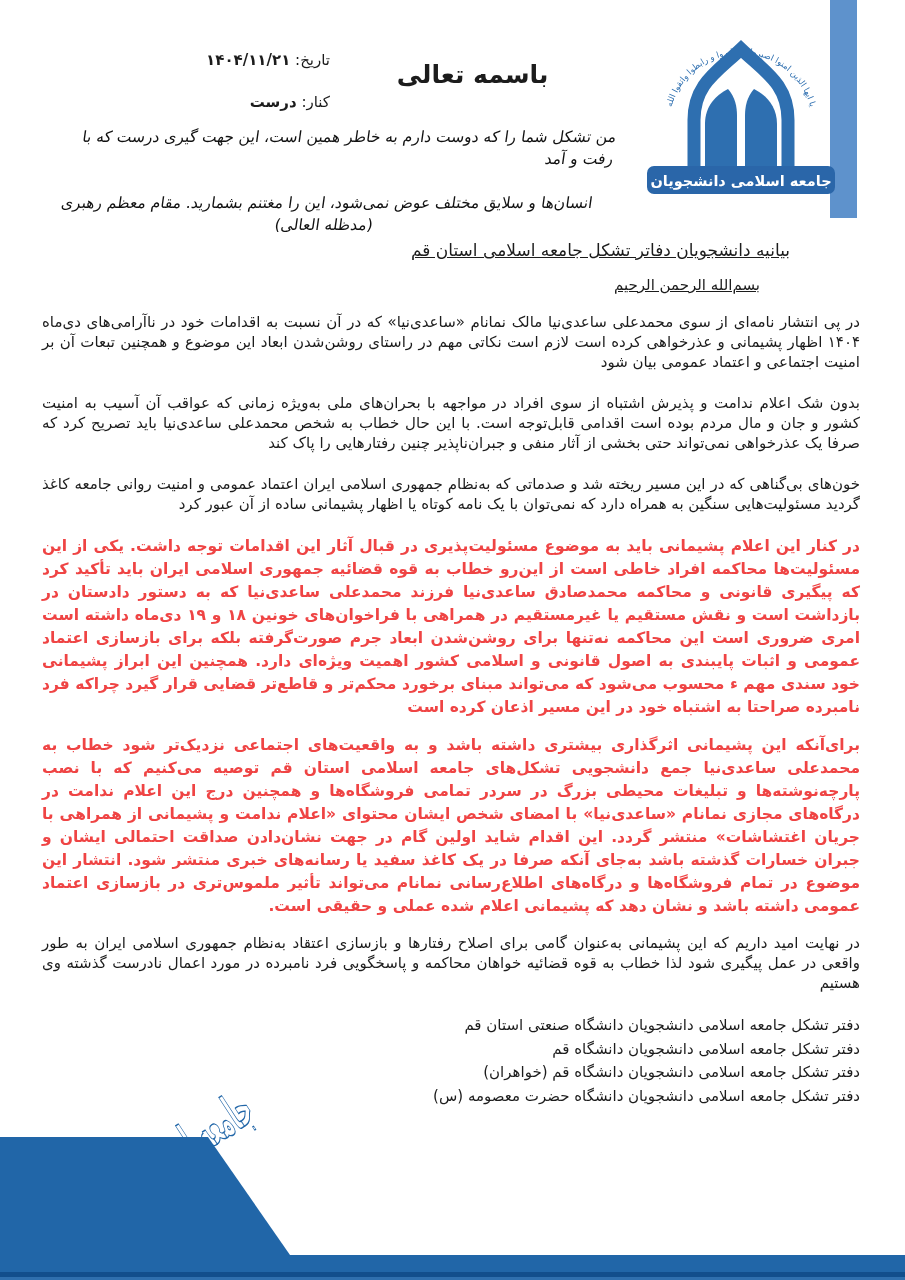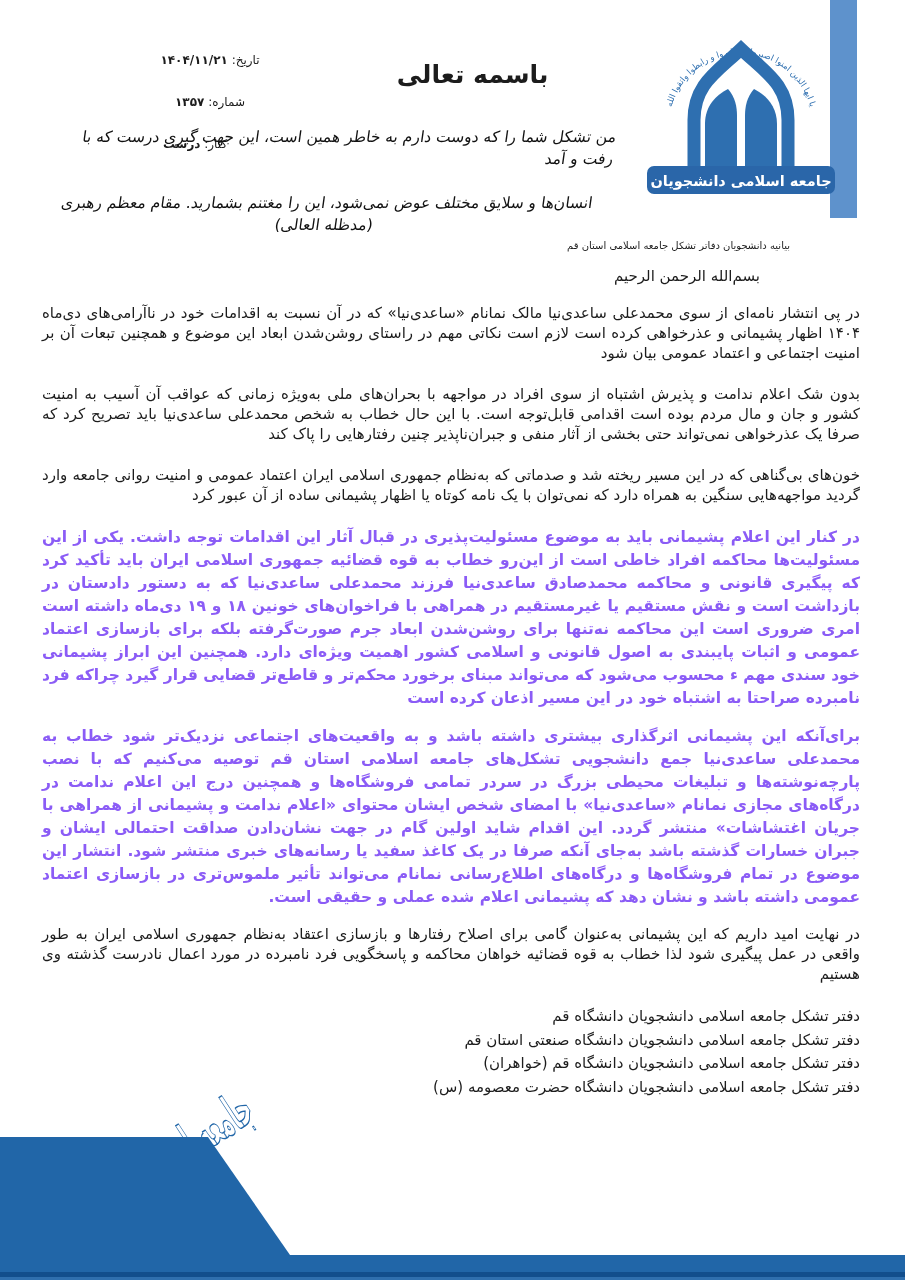--- a/index.html
+++ b/index.html
@@ -11,68 +11,64 @@
     color:#1c1c1c;
     overflow:hidden;
     direction:rtl;
   }
   
   .right-bar {
     position:absolute; left:auto; right:48px; top:0;
     width:27px; height:218px; background:#5e92cc;
   }
   .meta { position:absolute; right:575px; top:50px; width:270px; text-align:left; direction:rtl; }
-  .meta-row { font-size:12px; line-height:20px; margin-bottom:22px; text-align:center; padding-left:30px; white-space:nowrap; }
+  .meta-row { font-size:15px; line-height:20px; margin-bottom:22px; text-align:right; padding-left:30px; white-space:nowrap; }
   .meta-row .val { font-weight:bold; }
   .meta-row.attach { padding-left:0; margin-bottom:0; }
   .besmeh {
     position:absolute; left:340px; top:60px; width:265px;
     text-align:center; font-weight:bold; font-size:25px; letter-spacing:1px;
   }
   .quote {
     position:absolute; left:50px; top:126px; width:560px;
     font-size:15.5px; color:#111;
     transform:skewX(-8deg);
   }
   .quote .q1 { text-align:right; padding-right:0; line-height:22px; }
   .quote .q2 { text-align:center; margin-top:22px; line-height:22px; }
   .logo-wrap { position:absolute; left:645px; top:18px; width:192px; height:182px; }
   
   .letter {
     position:absolute; top:240px; right:45px; left:42px;
     direction:rtl;
   }
-  .letter-title { font-size:10px; margin:0 70px 8px 0; }
-  .basmala { font-size:15px; margin:16px 100px 18px 0; }
+  .letter-title { font-size:17px; margin:0 70px 8px 0;text-decoration:underline; }
+  .basmala { font-size:15px; margin:16px 100px 18px 0;text-decoration:underline; }
   .para {
     font-size:15px; line-height:20px; text-align:justify;
     margin-bottom:21px;
   }
   .para.bold {
     font-weight:bold; font-size:15.5px; line-height:23px;
-    margin-bottom:15px; color:#8b5cf6;
+    margin-bottom:15px; color:#ef4444;
   }
   .signatures { margin-top:12px; }
   .sig-line { font-size:15px; line-height:23.5px; text-align:right; }
   
   .footer-art { position:absolute; left:0; bottom:0; width:905px; height:195px; }
 </style>
 </head>
 <body>
 
 <div class="right-bar"></div>
 
 <div class="meta">
   <div class="meta-row">
     <span>تاریخ:</span>
     <span class="val">۱۴۰۴/۱۱/۲۱</span>
-  </div>
-  <div class="meta-row">
-    <span>شماره:</span>
-    <span class="val">۱۳۵۷</span>
   </div>
   <div class="meta-row attach">
     <span>کنار:</span>
     <span class="val">درست</span>
   </div>
 </div>
 
 <div class="besmeh">باسمه تعالی</div>
 
 <div class="quote">
@@ -98,28 +94,28 @@
     <text x="96" y="168" text-anchor="middle" font-size="14.5" font-weight="bold" fill="#ffffff">جامعه اسلامی دانشجویان</text>
   </svg>
 </div>
 
 <div class="letter">
   <div class="letter-title">بیانیه دانشجویان دفاتر تشکل جامعه اسلامی استان قم</div>
   <div class="basmala">بسم‌الله الرحمن الرحیم</div>
 
   <div class="para">در پی انتشار نامه‌ای از سوی محمدعلی ساعدی‌نیا مالک نمانام «ساعدی‌نیا» که در آن نسبت به اقدامات خود در ناآرامی‌های دی‌ماه ۱۴۰۴ اظهار پشیمانی و عذرخواهی کرده است لازم است نکاتی مهم در راستای روشن‌شدن ابعاد این موضوع و همچنین تبعات آن بر امنیت اجتماعی و اعتماد عمومی بیان شود</div>
   <div class="para">بدون شک اعلام ندامت و پذیرش اشتباه از سوی افراد در مواجهه با بحران‌های ملی به‌ویژه زمانی که عواقب آن آسیب به امنیت کشور و جان و مال مردم بوده است اقدامی قابل‌توجه است. با این حال خطاب به شخص محمدعلی ساعدی‌نیا باید تصریح کرد که صرفا یک عذرخواهی نمی‌تواند حتی بخشی از آثار منفی و جبران‌ناپذیر چنین رفتارهایی را پاک کند</div>
-  <div class="para">خون‌های بی‌گناهی که در این مسیر ریخته شد و صدماتی که به‌نظام جمهوری اسلامی ایران اعتماد عمومی و امنیت روانی جامعه وارد گردید مواجهه‌هایی سنگین به همراه دارد که نمی‌توان با یک نامه کوتاه یا اظهار پشیمانی ساده از آن عبور کرد</div>
+  <div class="para">خون‌های بی‌گناهی که در این مسیر ریخته شد و صدماتی که به‌نظام جمهوری اسلامی ایران اعتماد عمومی و امنیت روانی جامعه کاغذ گردید مسئولیت‌هایی سنگین به همراه دارد که نمی‌توان با یک نامه کوتاه یا اظهار پشیمانی ساده از آن عبور کرد</div>
   <div class="para bold">در کنار این اعلام پشیمانی باید به موضوع مسئولیت‌پذیری در قبال آثار این اقدامات توجه داشت. یکی از این مسئولیت‌ها محاکمه افراد خاطی است از این‌رو خطاب به قوه قضائیه جمهوری اسلامی ایران باید تأکید کرد که پیگیری قانونی و محاکمه محمدصادق ساعدی‌نیا فرزند محمدعلی ساعدی‌نیا که به دستور دادستان در بازداشت است و نقش مستقیم یا غیرمستقیم در همراهی با فراخوان‌های خونین ۱۸ و ۱۹ دی‌ماه داشته است امری ضروری است این محاکمه نه‌تنها برای روشن‌شدن ابعاد جرم صورت‌گرفته بلکه برای بازسازی اعتماد عمومی و اثبات پایبندی به اصول قانونی و اسلامی کشور اهمیت ویژه‌ای دارد. همچنین این ابراز پشیمانی خود سندی مهم ء محسوب می‌شود که می‌تواند مبنای برخورد محکم‌تر و قاطع‌تر قضایی قرار گیرد چراکه فرد نامبرده صراحتا به اشتباه خود در این مسیر اذعان کرده است</div>
   <div class="para bold">برای‌آنکه این پشیمانی اثرگذاری بیشتری داشته باشد و به واقعیت‌های اجتماعی نزدیک‌تر شود خطاب به محمدعلی ساعدی‌نیا جمع دانشجویی تشکل‌های جامعه اسلامی استان قم توصیه می‌کنیم که با نصب پارچه‌نوشته‌ها و تبلیغات محیطی بزرگ در سردر تمامی فروشگاه‌ها و همچنین درج این اعلام ندامت در درگاه‌های مجازی نمانام «ساعدی‌نیا» با امضای شخص ایشان محتوای «اعلام ندامت و پشیمانی از همراهی با جریان اغتشاشات» منتشر گردد. این اقدام شاید اولین گام در جهت نشان‌دادن صداقت احتمالی ایشان و جبران خسارات گذشته باشد به‌جای آنکه صرفا در یک کاغذ سفید یا رسانه‌های خبری منتشر شود. انتشار این موضوع در تمام فروشگاه‌ها و درگاه‌های اطلاع‌رسانی نمانام می‌تواند تأثیر ملموس‌تری در بازسازی اعتماد عمومی داشته باشد و نشان دهد که پشیمانی اعلام شده عملی و حقیقی است.</div>
   <div class="para">در نهایت امید داریم که این پشیمانی به‌عنوان گامی برای اصلاح رفتارها و بازسازی اعتقاد به‌نظام جمهوری اسلامی ایران به طور واقعی در عمل پیگیری شود لذا خطاب به قوه قضائیه خواهان محاکمه و پاسخگویی فرد نامبرده در مورد اعمال نادرست گذشته وی هستیم</div>
 
   <div class="signatures">
+    <div class="sig-line">دفتر تشکل جامعه اسلامی دانشجویان دانشگاه صنعتی استان قم</div>
     <div class="sig-line">دفتر تشکل جامعه اسلامی دانشجویان دانشگاه قم</div>
-    <div class="sig-line">دفتر تشکل جامعه اسلامی دانشجویان دانشگاه صنعتی استان قم</div>
     <div class="sig-line">دفتر تشکل جامعه اسلامی دانشجویان دانشگاه قم (خواهران)</div>
     <div class="sig-line">دفتر تشکل جامعه اسلامی دانشجویان دانشگاه حضرت معصومه (س)</div>
   </div>
 </div>
 
 <svg class="footer-art" viewBox="0 0 905 195">
   <defs>
     <clipPath id="footclip">
       <polygon points="0,52 208,52 290,170 905,170 905,195 0,195"></polygon>
     </clipPath>

